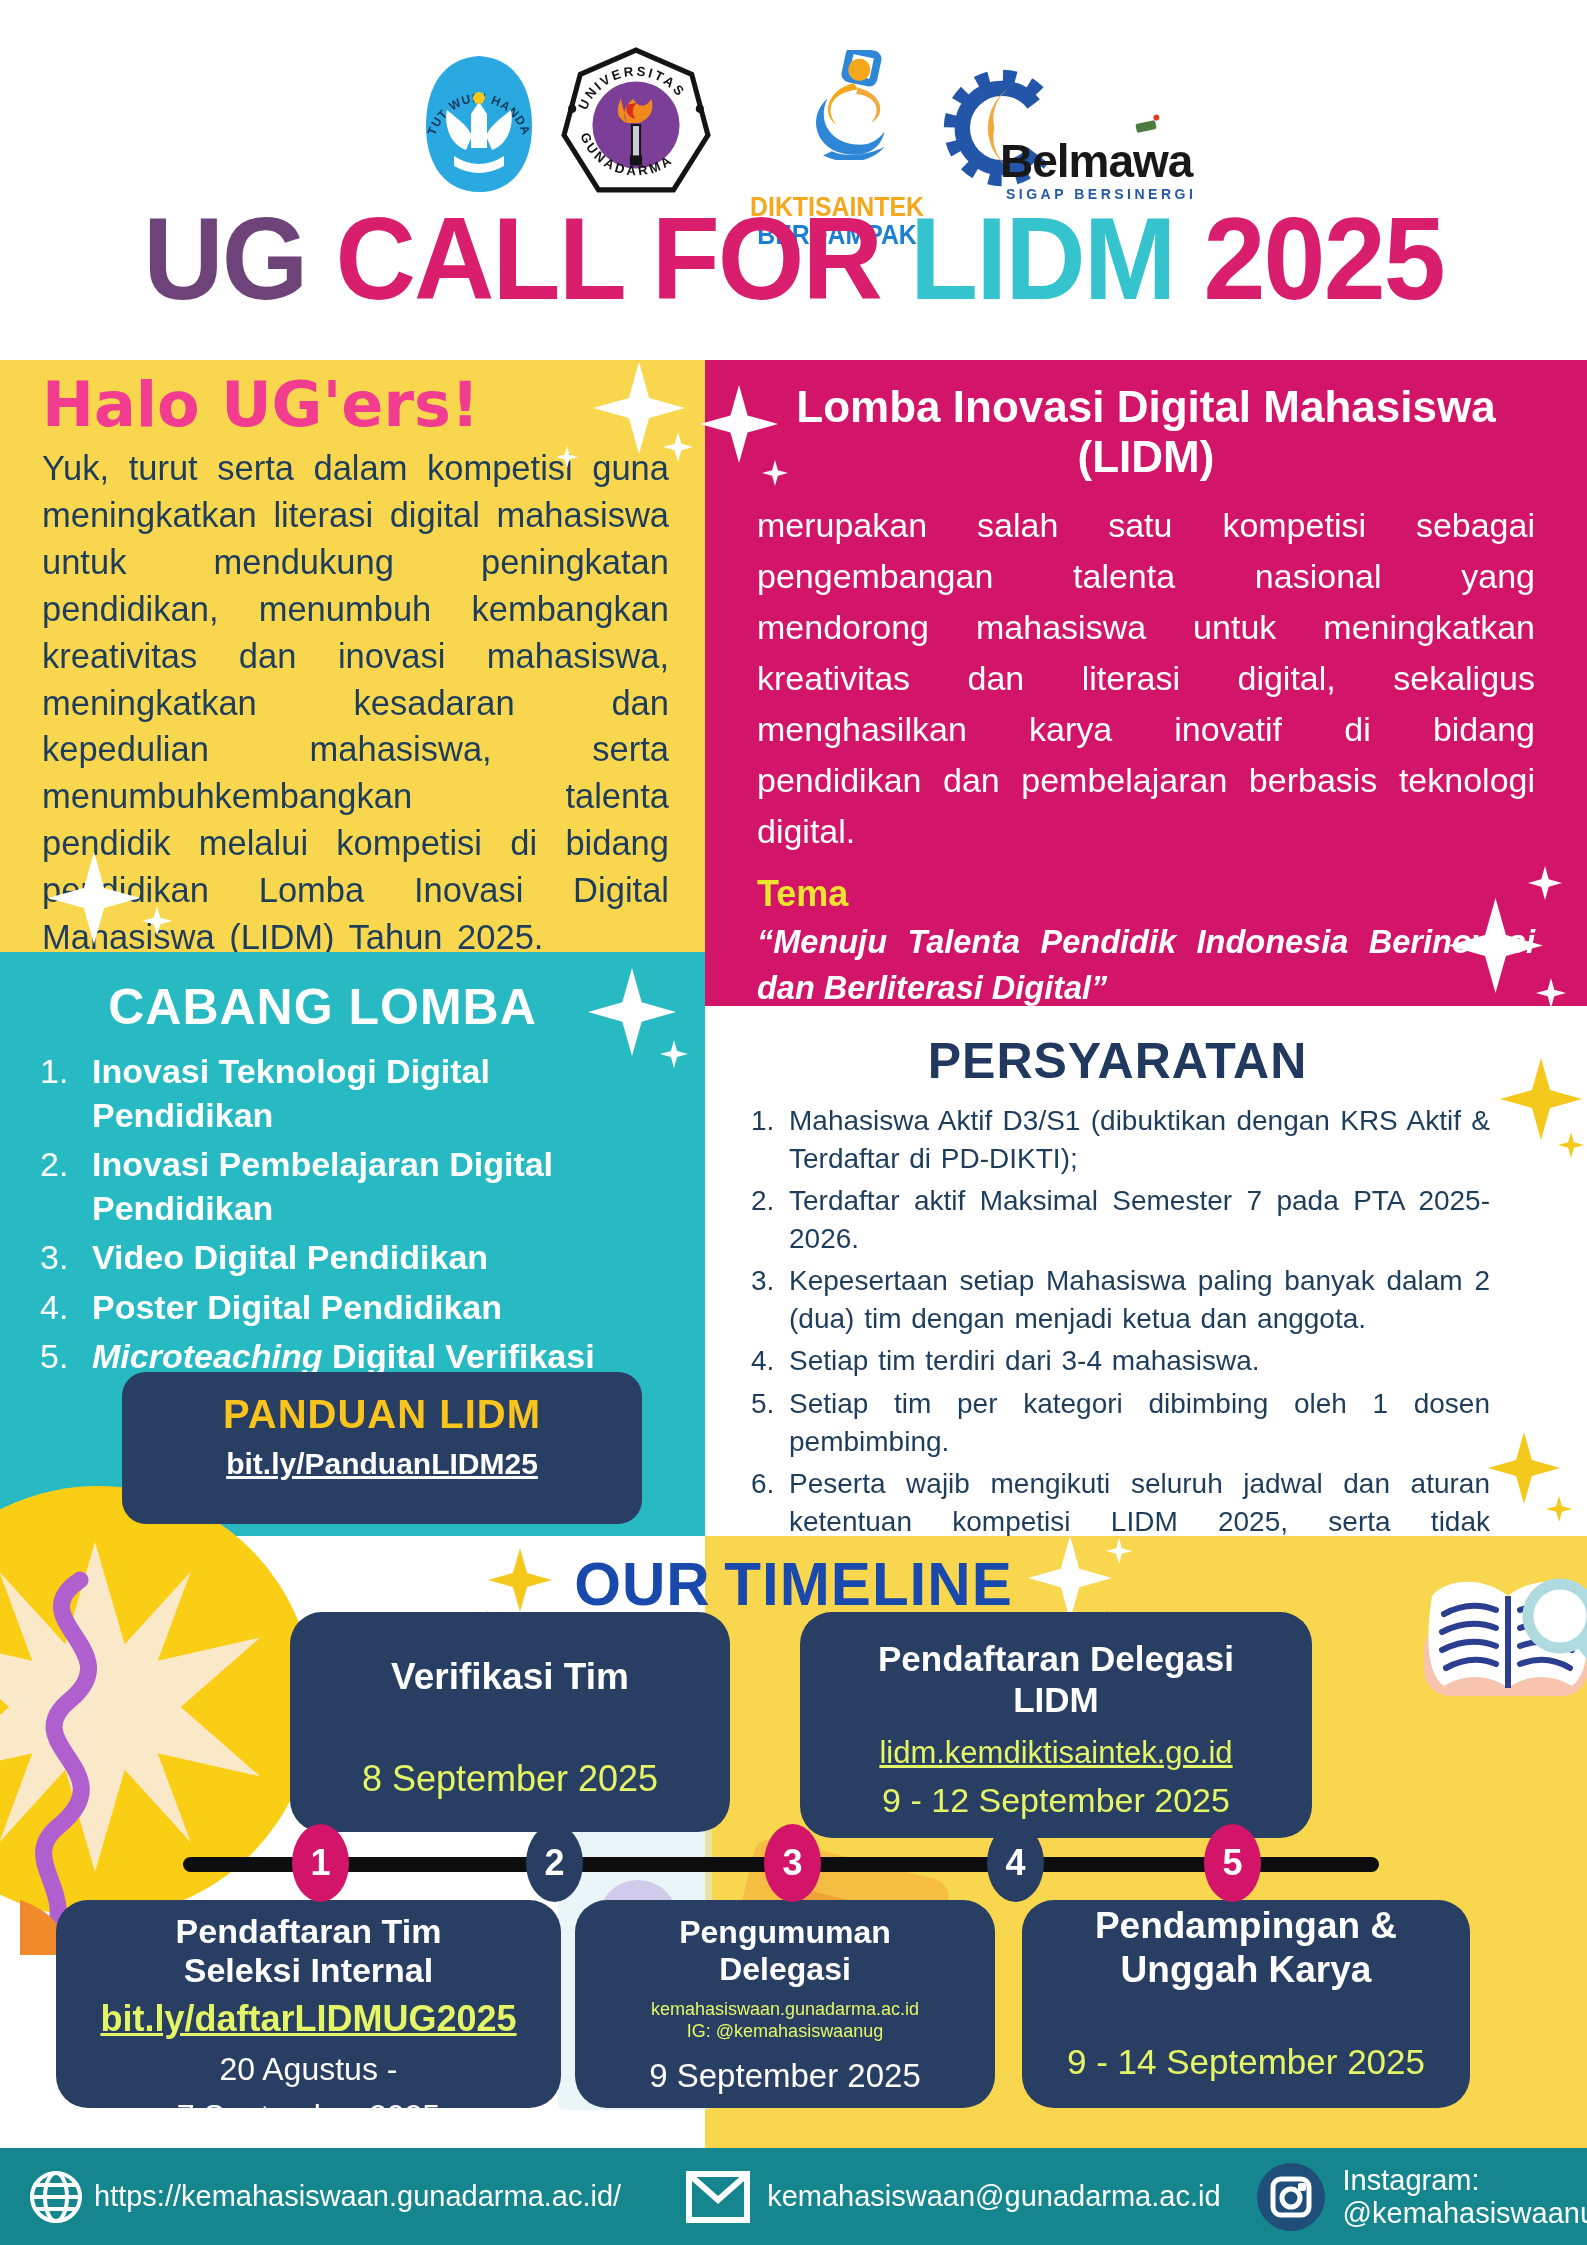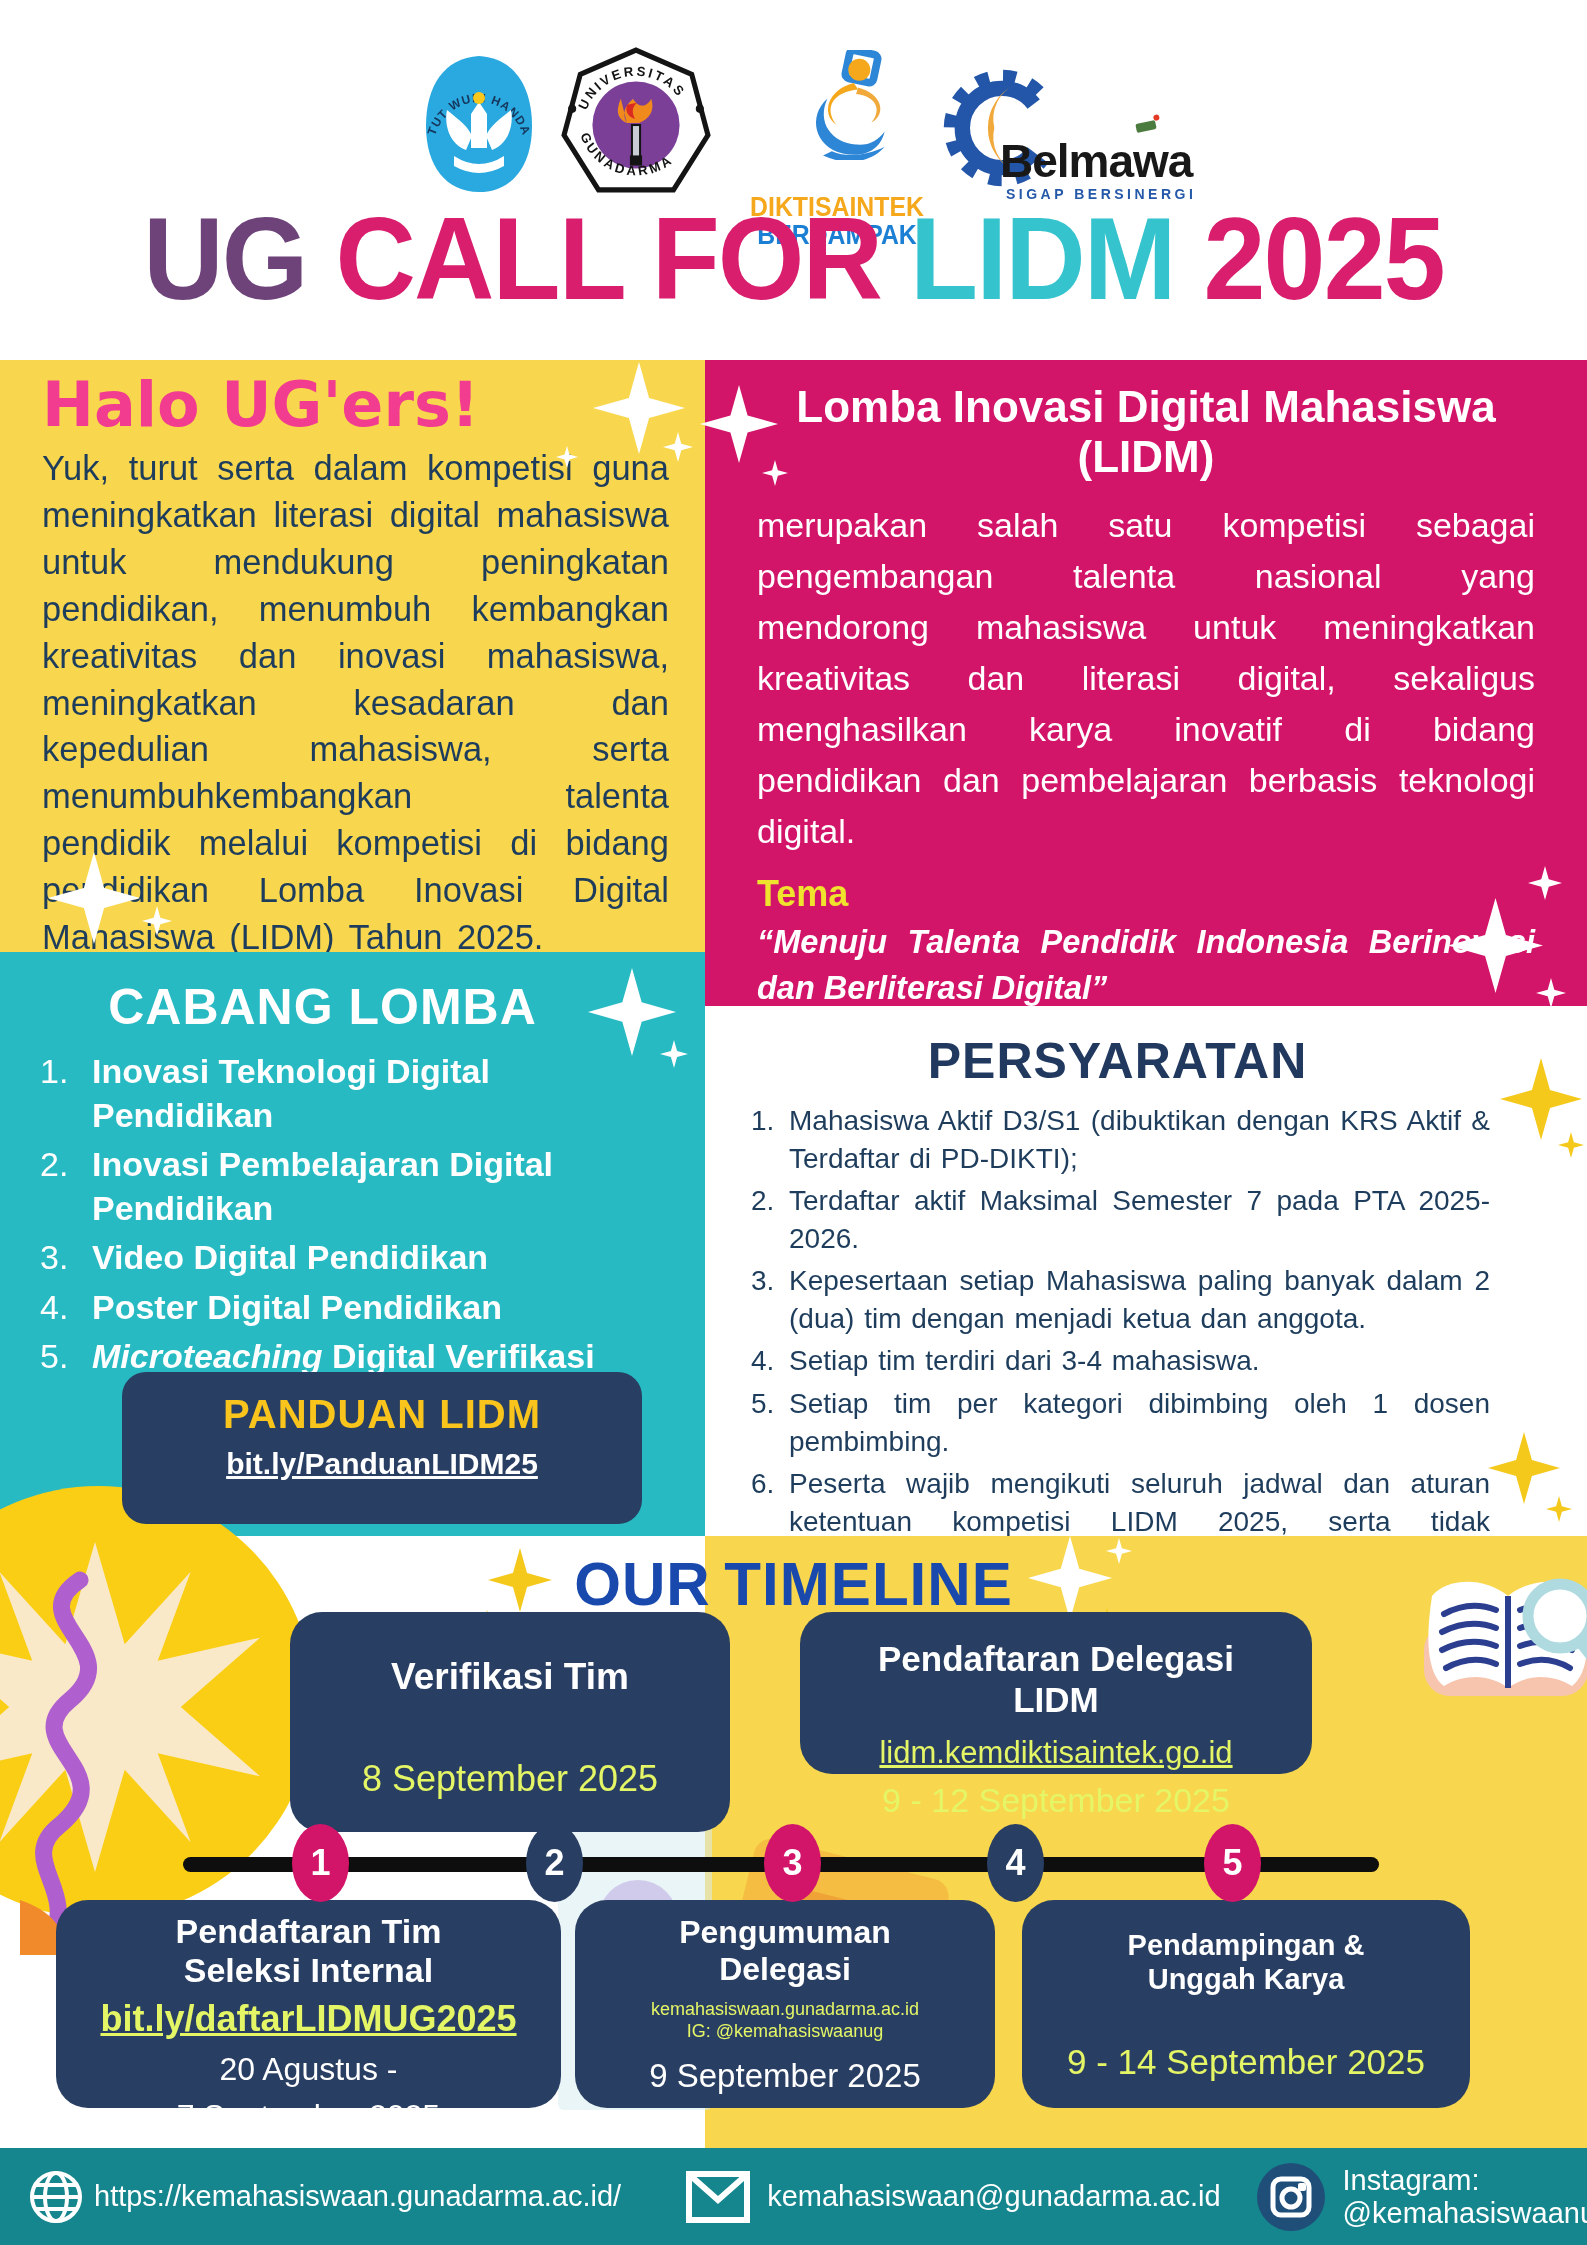--- a/index.html
+++ b/index.html
@@ -60,41 +60,41 @@
               font-size:62px;font-weight:800;color:#1A49AE;letter-spacing:1px;transform:scaleX(.97);}
   .timeline-h .w2{margin-left:14px;}
 
   .card{position:absolute;background:#293E63;border-radius:32px;color:#fff;text-align:center;z-index:3;box-sizing:border-box;}
   .card .t{font-weight:800;}
   .lime{color:#E4F566;}
   .card a, .card .linklike{text-decoration:underline;}
   .card-verif{left:290px;top:1612px;width:440px;height:220px;}
   .card-verif .t{margin-top:44px;font-size:37px;}
   .card-verif .d{position:absolute;bottom:32px;width:100%;font-size:36px;}
-  .card-deleg{left:800px;top:1612px;width:512px;height:162px;}
+  .card-deleg{left:800px;top:1612px;width:512px;height:226px;}
   .card-deleg .t{margin-top:26px;font-size:35px;line-height:1.18;}
   .card-deleg .lk{display:inline-block;margin-top:14px;font-size:31px;}
   .card-deleg .d{margin-top:10px;font-size:34px;}
 
   .tl-bar{position:absolute;left:183px;top:1857px;width:1196px;height:15px;background:#0e0e0e;border-radius:8px;z-index:3;}
   .step{position:absolute;top:1824px;width:57px;height:78px;border-radius:50%;z-index:4;display:flex;align-items:center;
         justify-content:center;font-size:36px;font-weight:800;color:#fff;}
   .step.pink{background:#D3156A;} .step.navy{background:#293E63;}
   .s1{left:292px;} .s2{left:526px;} .s3{left:764px;} .s4{left:987px;} .s5{left:1204px;}
 
   .card-int{left:56px;top:1900px;width:505px;height:208px;}
   .card-int .t{margin-top:12px;font-size:34px;line-height:1.15;}
   .card-int .lk{display:inline-block;margin-top:8px;font-size:36px;font-weight:700;}
   .card-int .d{margin-top:6px;font-size:32px;line-height:1.45;}
   .card-ann{left:575px;top:1900px;width:420px;height:208px;}
   .card-ann .t{margin-top:14px;font-size:32px;line-height:1.15;}
   .card-ann .lk{display:block;margin-top:10px;font-size:18px;line-height:1.25;text-decoration:none;}
   .card-ann .d{margin-top:14px;font-size:33px;}
   .card-pend{left:1022px;top:1900px;width:448px;height:208px;}
-  .card-pend .t{margin-top:28px;font-size:29px;line-height:1.18;}
+  .card-pend .t{margin-top:4px;font-size:37px;line-height:1.18;}
   .card-pend .d{position:absolute;bottom:26px;width:100%;font-size:35px;}
 
   
   .footer{position:absolute;left:0;top:2148px;width:1587px;height:97px;background:#15868D;color:#fff;z-index:5;
           display:flex;align-items:center;font-size:29px;}
   .footer svg{flex:none;}
   .f-globe{margin-left:28px;} .f-url{margin-left:10px;}
   .f-env{margin-left:64px;} .f-mail{margin-left:16px;}
   .f-ig{margin-left:34px;} .f-igtext{margin-left:16px;}
 

